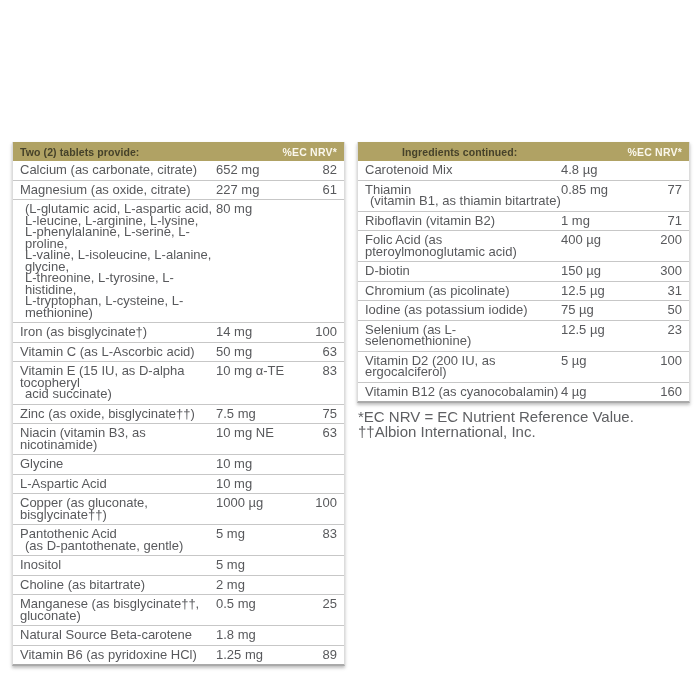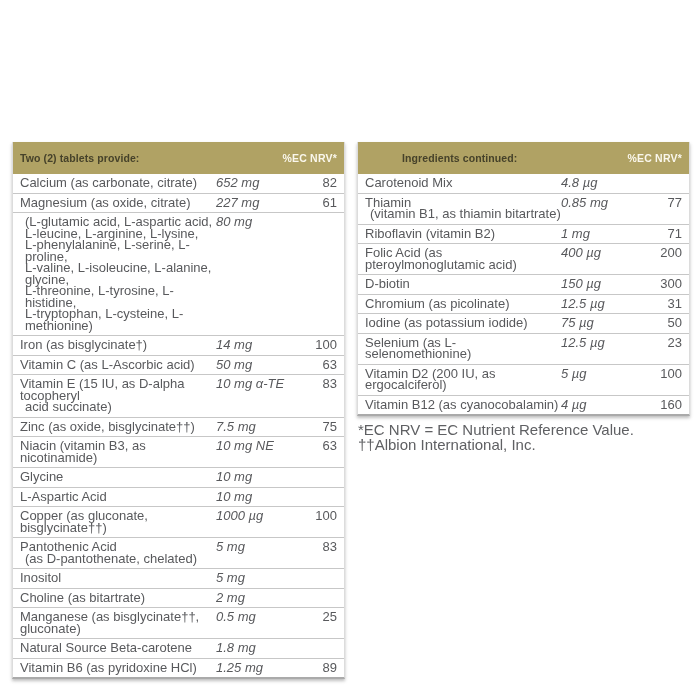--- a/index.html
+++ b/index.html
@@ -16,36 +16,36 @@
   .panel-right { left: 357px; }
 
   .facts-table {
     background: #ffffff;
     border-left: 1px solid #dcdcdc;
     border-right: 1px solid #dcdcdc;
     border-bottom: 2px solid #aaaaaa;
     box-shadow: 0 2px 3px rgba(110,110,110,0.45);
   }
   .thead {
-    height: 32px;
+    height: 19px;
     display: flex; align-items: center; justify-content: space-between;
     padding: 0 7px;
     font-size: 10.5px; font-weight: bold;
   }
   .thead .title { color: #46422a; letter-spacing: 0.1px; }
   .thead .nrv-h { color: #faf7ec; letter-spacing: 0.2px; }
 
   .row {
     display: flex; align-items: flex-start;
     padding: 3px 7px 4px 7px;
     font-size: 13px; line-height: 11.5px;
   }
   .row + .row { border-top: 1px solid #c7c7c7; }
   .cell.name   { width: 196px; }
-  .cell.amount { width: 85px; font-style: italic; }
+  .cell.amount { width: 85px; }
   .cell.nrv    { flex: 1; text-align: right; }
   .name2 { padding-left: 5px; white-space: pre-line; }
   .nm b { font-weight: bold; }
 
   .footnotes { margin-top: 8px; padding-left: 1px; }
   .footnote {
     font-size: 15px; line-height: 11px; color: #5f6063;
     padding-left: 5px; text-indent: -5px;
     white-space: pre-line;
   }
@@ -160,21 +160,21 @@
       <span class="nm"><b></b><span>Copper (as gluconate, bisglycinate††)</span></span>
       <div class="name2"></div>
     </div>
     <div class="cell amount">1000 µg</div>
     <div class="cell nrv">100</div>
   </div>
 
   <div class="row">
     <div class="cell name">
       <span class="nm"><b></b><span>Pantothenic Acid</span></span>
-      <div class="name2">(as D-pantothenate, chelated)</div>
+      <div class="name2">(as D-pantothenate, gentle)</div>
     </div>
     <div class="cell amount">5 mg</div>
     <div class="cell nrv">83</div>
   </div>
 
   <div class="row">
     <div class="cell name">
       <span class="nm"><b></b><span>Inositol</span></span>
       <div class="name2"></div>
     </div>

